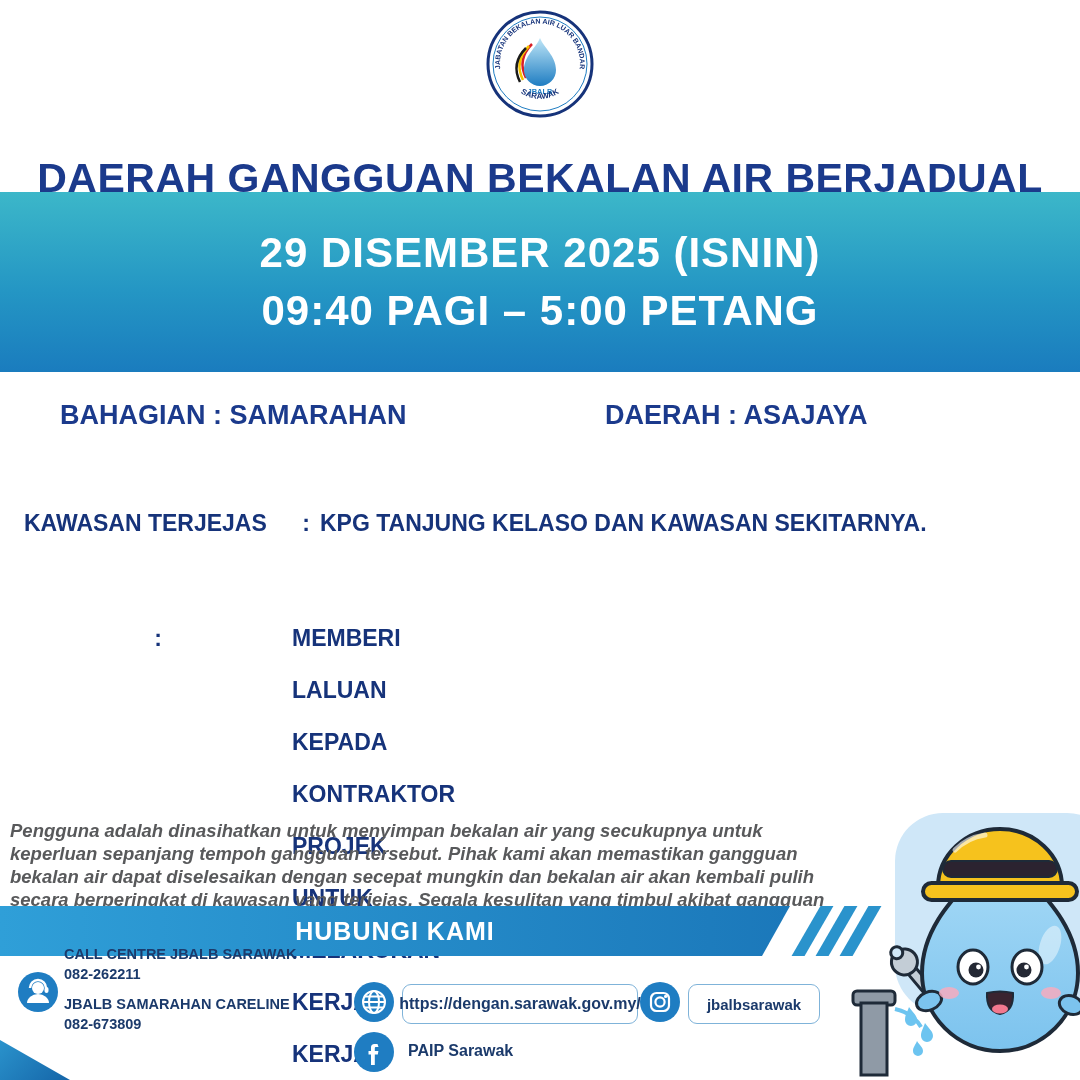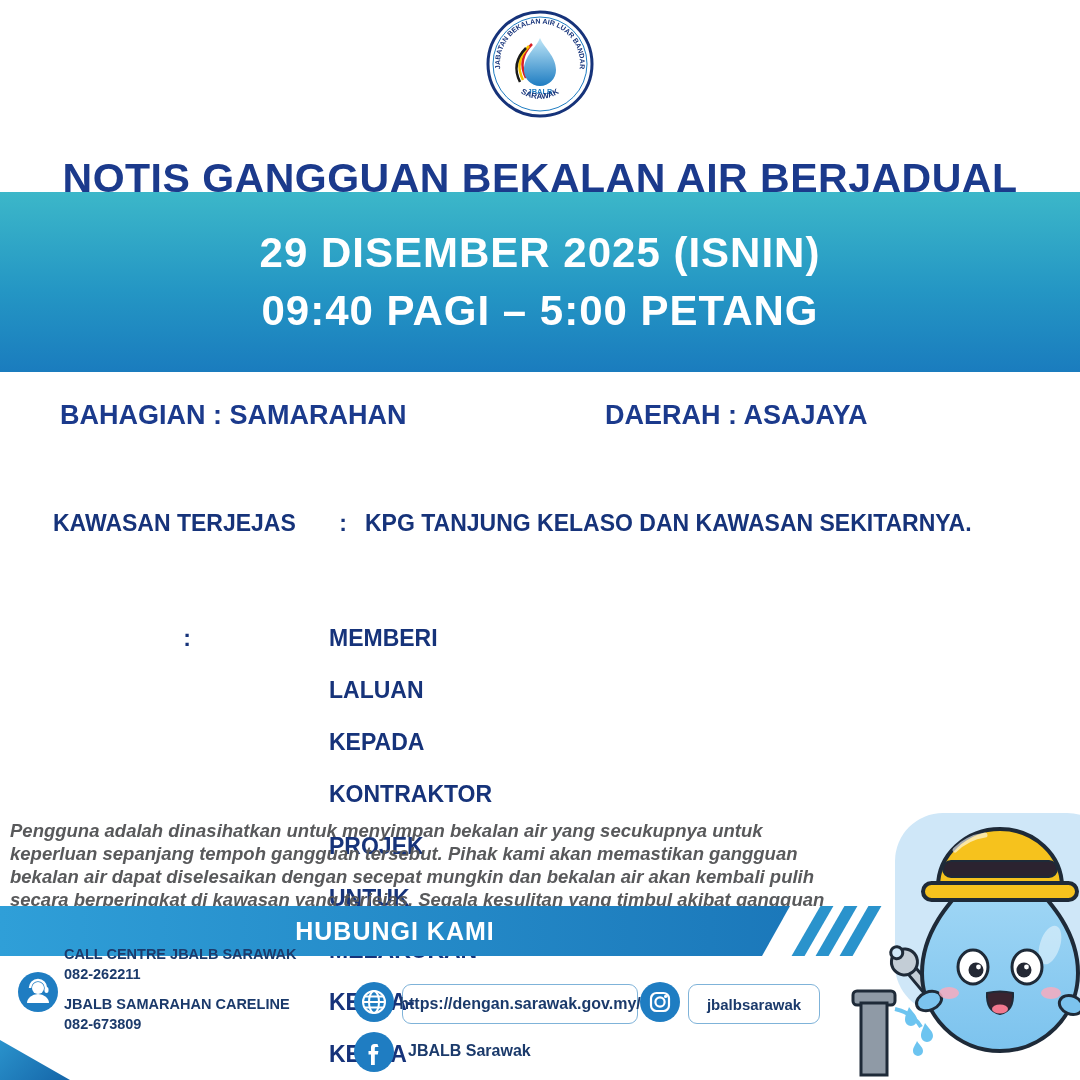--- a/index.html
+++ b/index.html
@@ -19,22 +19,22 @@
           display:flex;flex-direction:column;justify-content:center;align-items:center;}
   .banner div{color:#fff;font-weight:bold;font-size:42px;line-height:58px;letter-spacing:1px;text-align:center;}
 
   
   .region-row{position:absolute;top:400px;left:0;width:100%;height:40px;color:#1b3a8c;
               font-weight:bold;font-size:27px;}
   .region-bahagian{position:absolute;left:60px;top:0;}
   .region-daerah{position:absolute;left:605px;top:0;}
 
   
-  .info-row{position:absolute;left:53px;width:1010px;display:grid;
-            grid-template-columns:268px 28px 714px;column-gap:8px;color:#16337a;}
+  .info-row{position:absolute;left:24px;width:1010px;display:grid;
+            grid-template-columns:268px 28px 714px;column-gap:0;color:#16337a;}
   .kawasan-row{top:497px;}
   .huraian-row{top:612px;}
   .info-label{font-weight:bold;font-size:23px;line-height:52px;}
   .info-colon{font-weight:bold;font-size:23px;line-height:52px;text-align:center;}
   .info-value{font-weight:bold;font-size:23px;line-height:52px;}
   .justify{text-align:justify;text-align-last:justify;}
 
   
   .advisory{position:absolute;left:10px;top:800px;width:830px;
             font-style:italic;font-weight:bold;font-size:18.5px;line-height:23px;color:#58595b;}
@@ -90,21 +90,21 @@
     <path d="M46,34 C36,44 34,56 40,68" stroke="#d81f26" stroke-width="2.5" fill="none"></path>
     <path d="M43,36 C33,46 31,58 37,70" stroke="#f5c400" stroke-width="2.5" fill="none"></path>
     <path d="M40,38 C30,48 28,60 34,72" stroke="#1a1a1a" stroke-width="2.5" fill="none"></path>
     <path d="M54,28 C58,38 70,46 70,60 A16,16 0 1 1 38,60 C38,46 50,38 54,28 Z" fill="url(#logoDrop)"></path>
     <text x="54" y="84" font-size="7.5" font-weight="bold" fill="#1f7dc2" text-anchor="middle">JBALB</text>
     <text font-size="8" font-weight="bold" fill="#16337a" text-anchor="middle">
       <textPath href="#arcBottom" startOffset="50%">SARAWAK</textPath>
     </text>
   </svg>
 
-  <h1 class="title">NOTIS GANGGUAN BEKALAN AIR BERJADUAL</h1>
+  <h1 class="title">DAERAH GANGGUAN BEKALAN AIR BERJADUAL</h1>
 
   <div class="banner">
     <div>29 DISEMBER 2025 (ISNIN)</div>
     <div>09:40 PAGI – 5:00 PETANG</div>
   </div>
 
   <div class="region-row">
     <span class="region-bahagian">BAHAGIAN : SAMARAHAN</span>
     <span class="region-daerah">DAERAH : ASAJAYA</span>
   </div>
@@ -213,17 +213,17 @@
     <rect x="11" y="11" width="18" height="18" rx="5.5" fill="none" stroke="#ffffff" stroke-width="2.2"></rect>
     <circle cx="20" cy="20" r="4.6" fill="none" stroke="#ffffff" stroke-width="2.2"></circle>
     <circle cx="25.6" cy="14.4" r="1.6" fill="#ffffff"></circle>
   </svg>
   <div class="pill-box insta-box">jbalbsarawak</div>
 
   <svg class="circle-icon" style="left:354px;top:1032px;" viewBox="0 0 40 40">
     <circle cx="20" cy="20" r="20" fill="#1f7dc2"></circle>
     <path d="M23.5,12 h-3 c-2.3,0 -3.5,1.4 -3.5,3.6 V19 h-2.5 v3.6 H17 V33 h3.8 V22.6 h3 l0.6,-3.6 h-3.6 v-2.6 c0,-0.9 0.4,-1.3 1.3,-1.3 h2.4 z" fill="#ffffff"></path>
   </svg>
-  <div class="fb-label">JBALB Sarawak</div>
+  <div class="fb-label">PAIP Sarawak</div>
 
   <div class="corner"></div>
 
 </div>
 
 </body></html>

